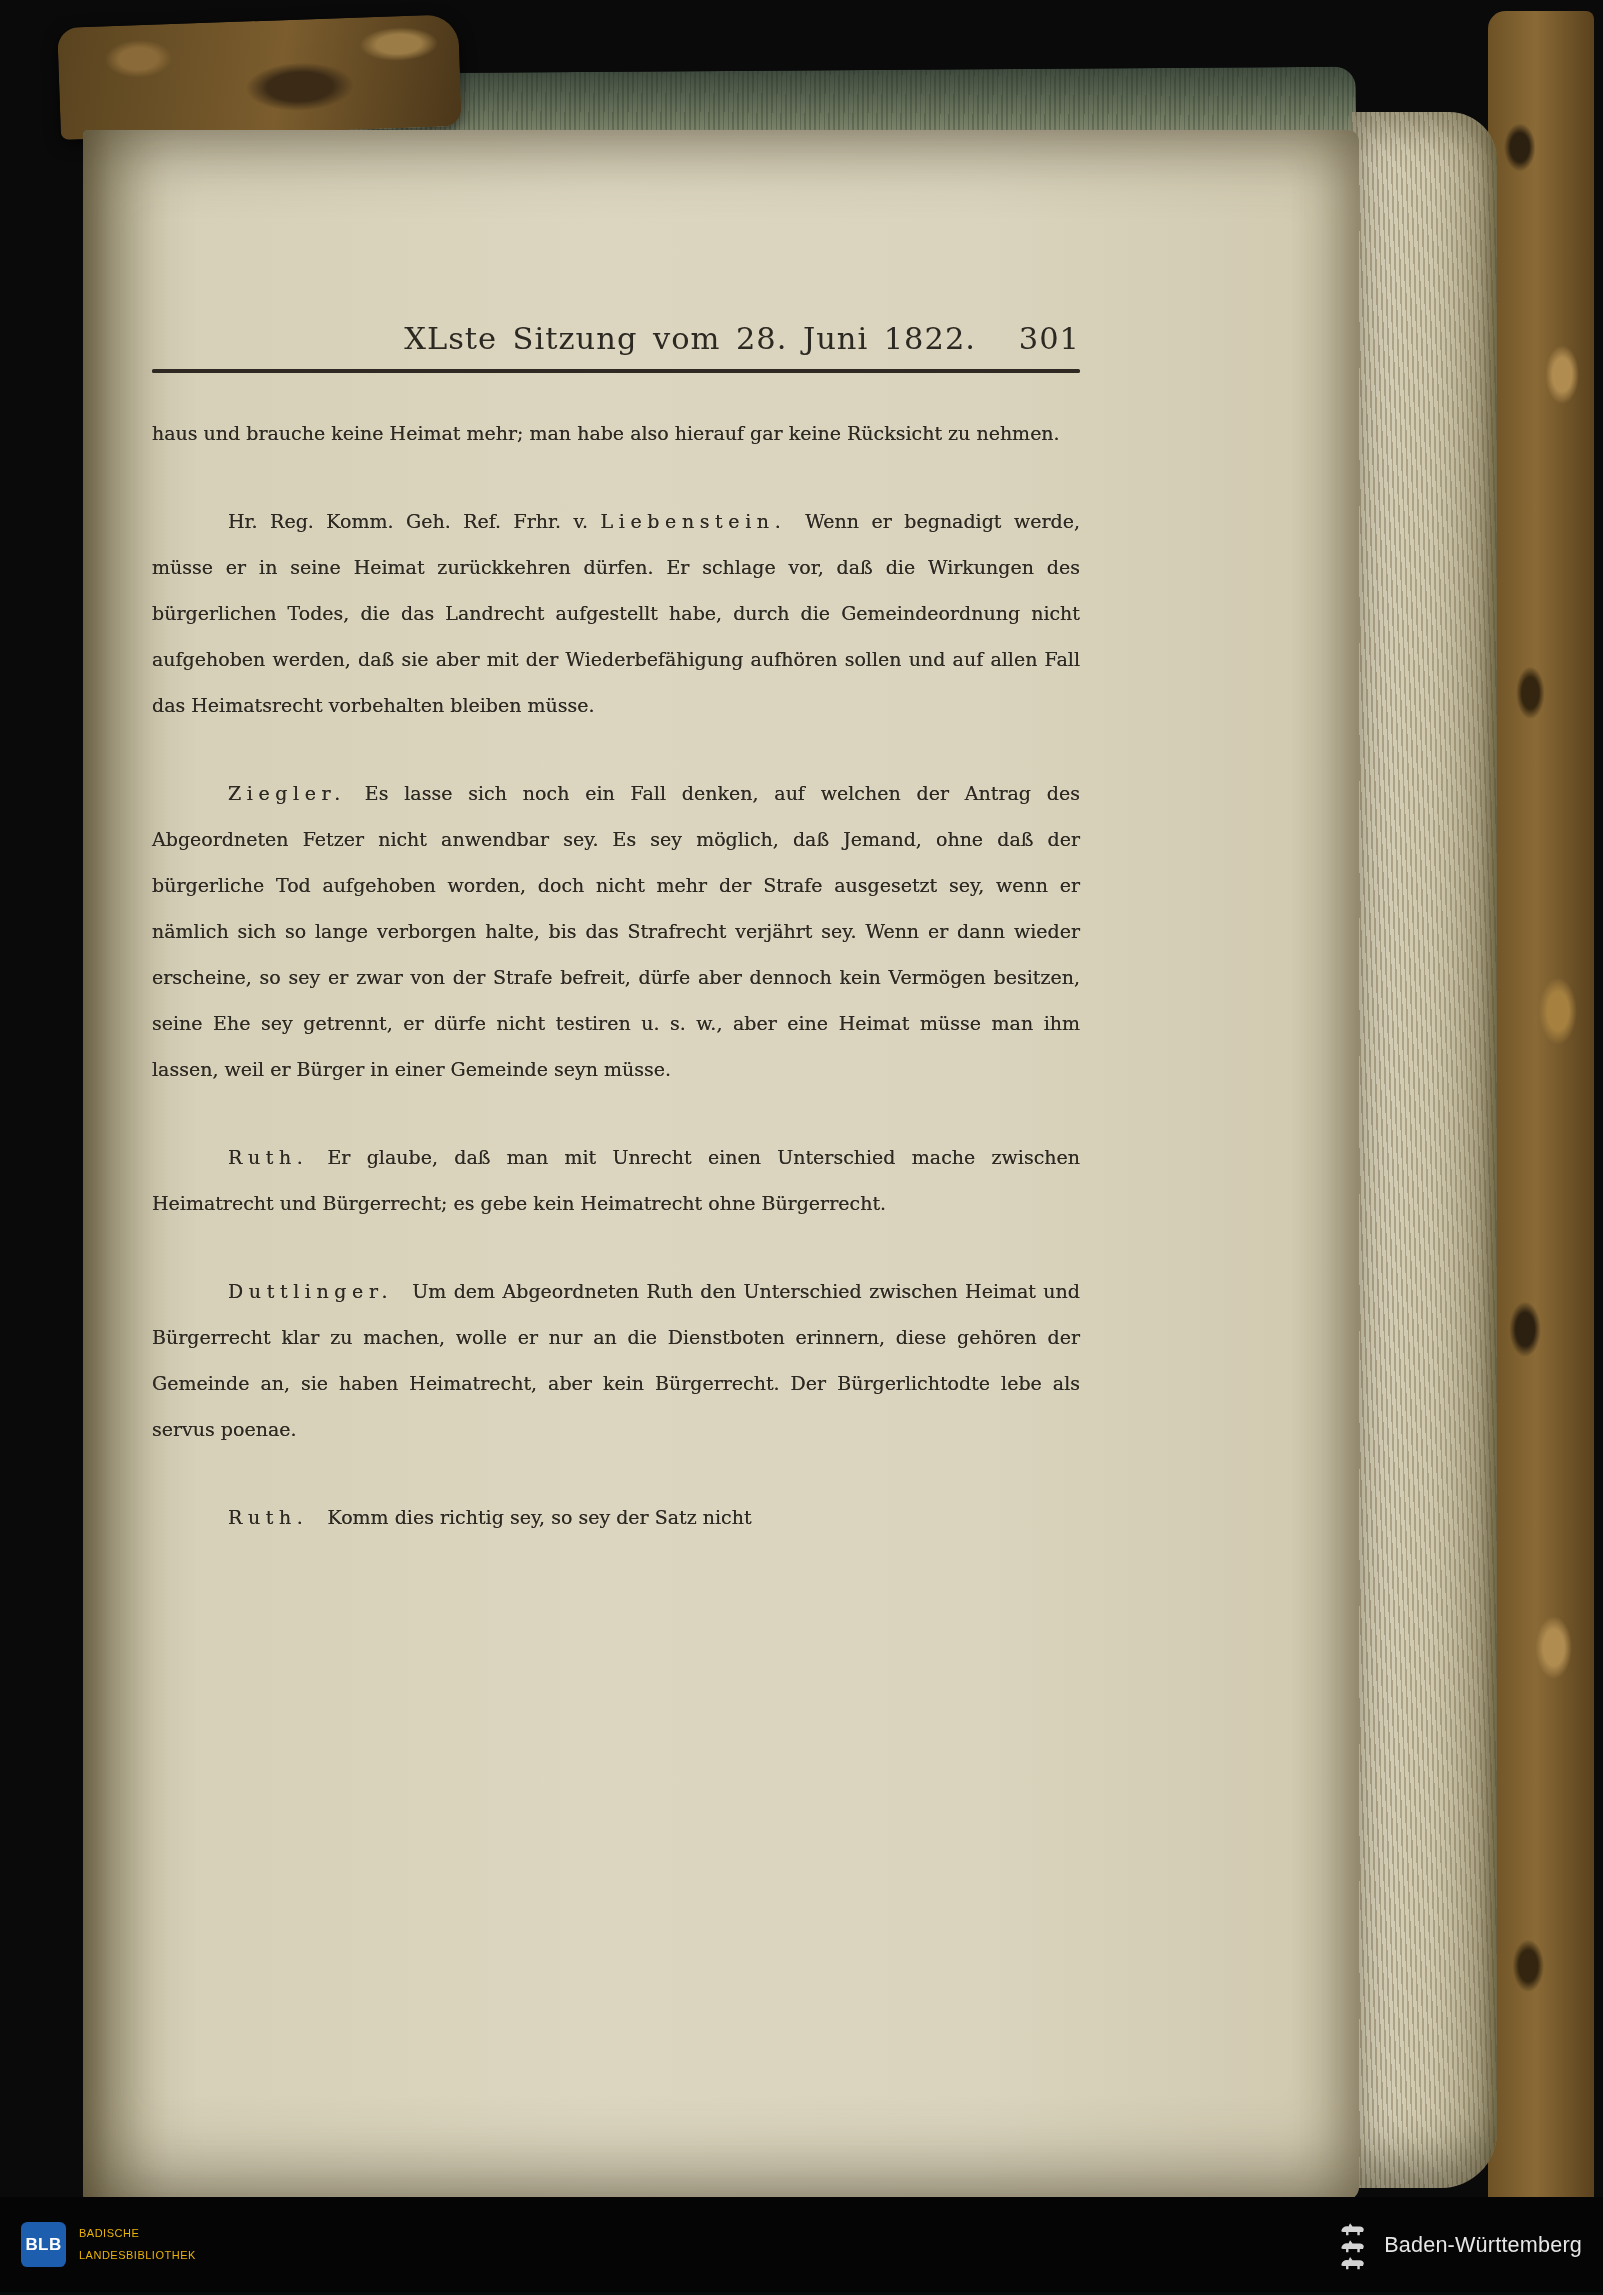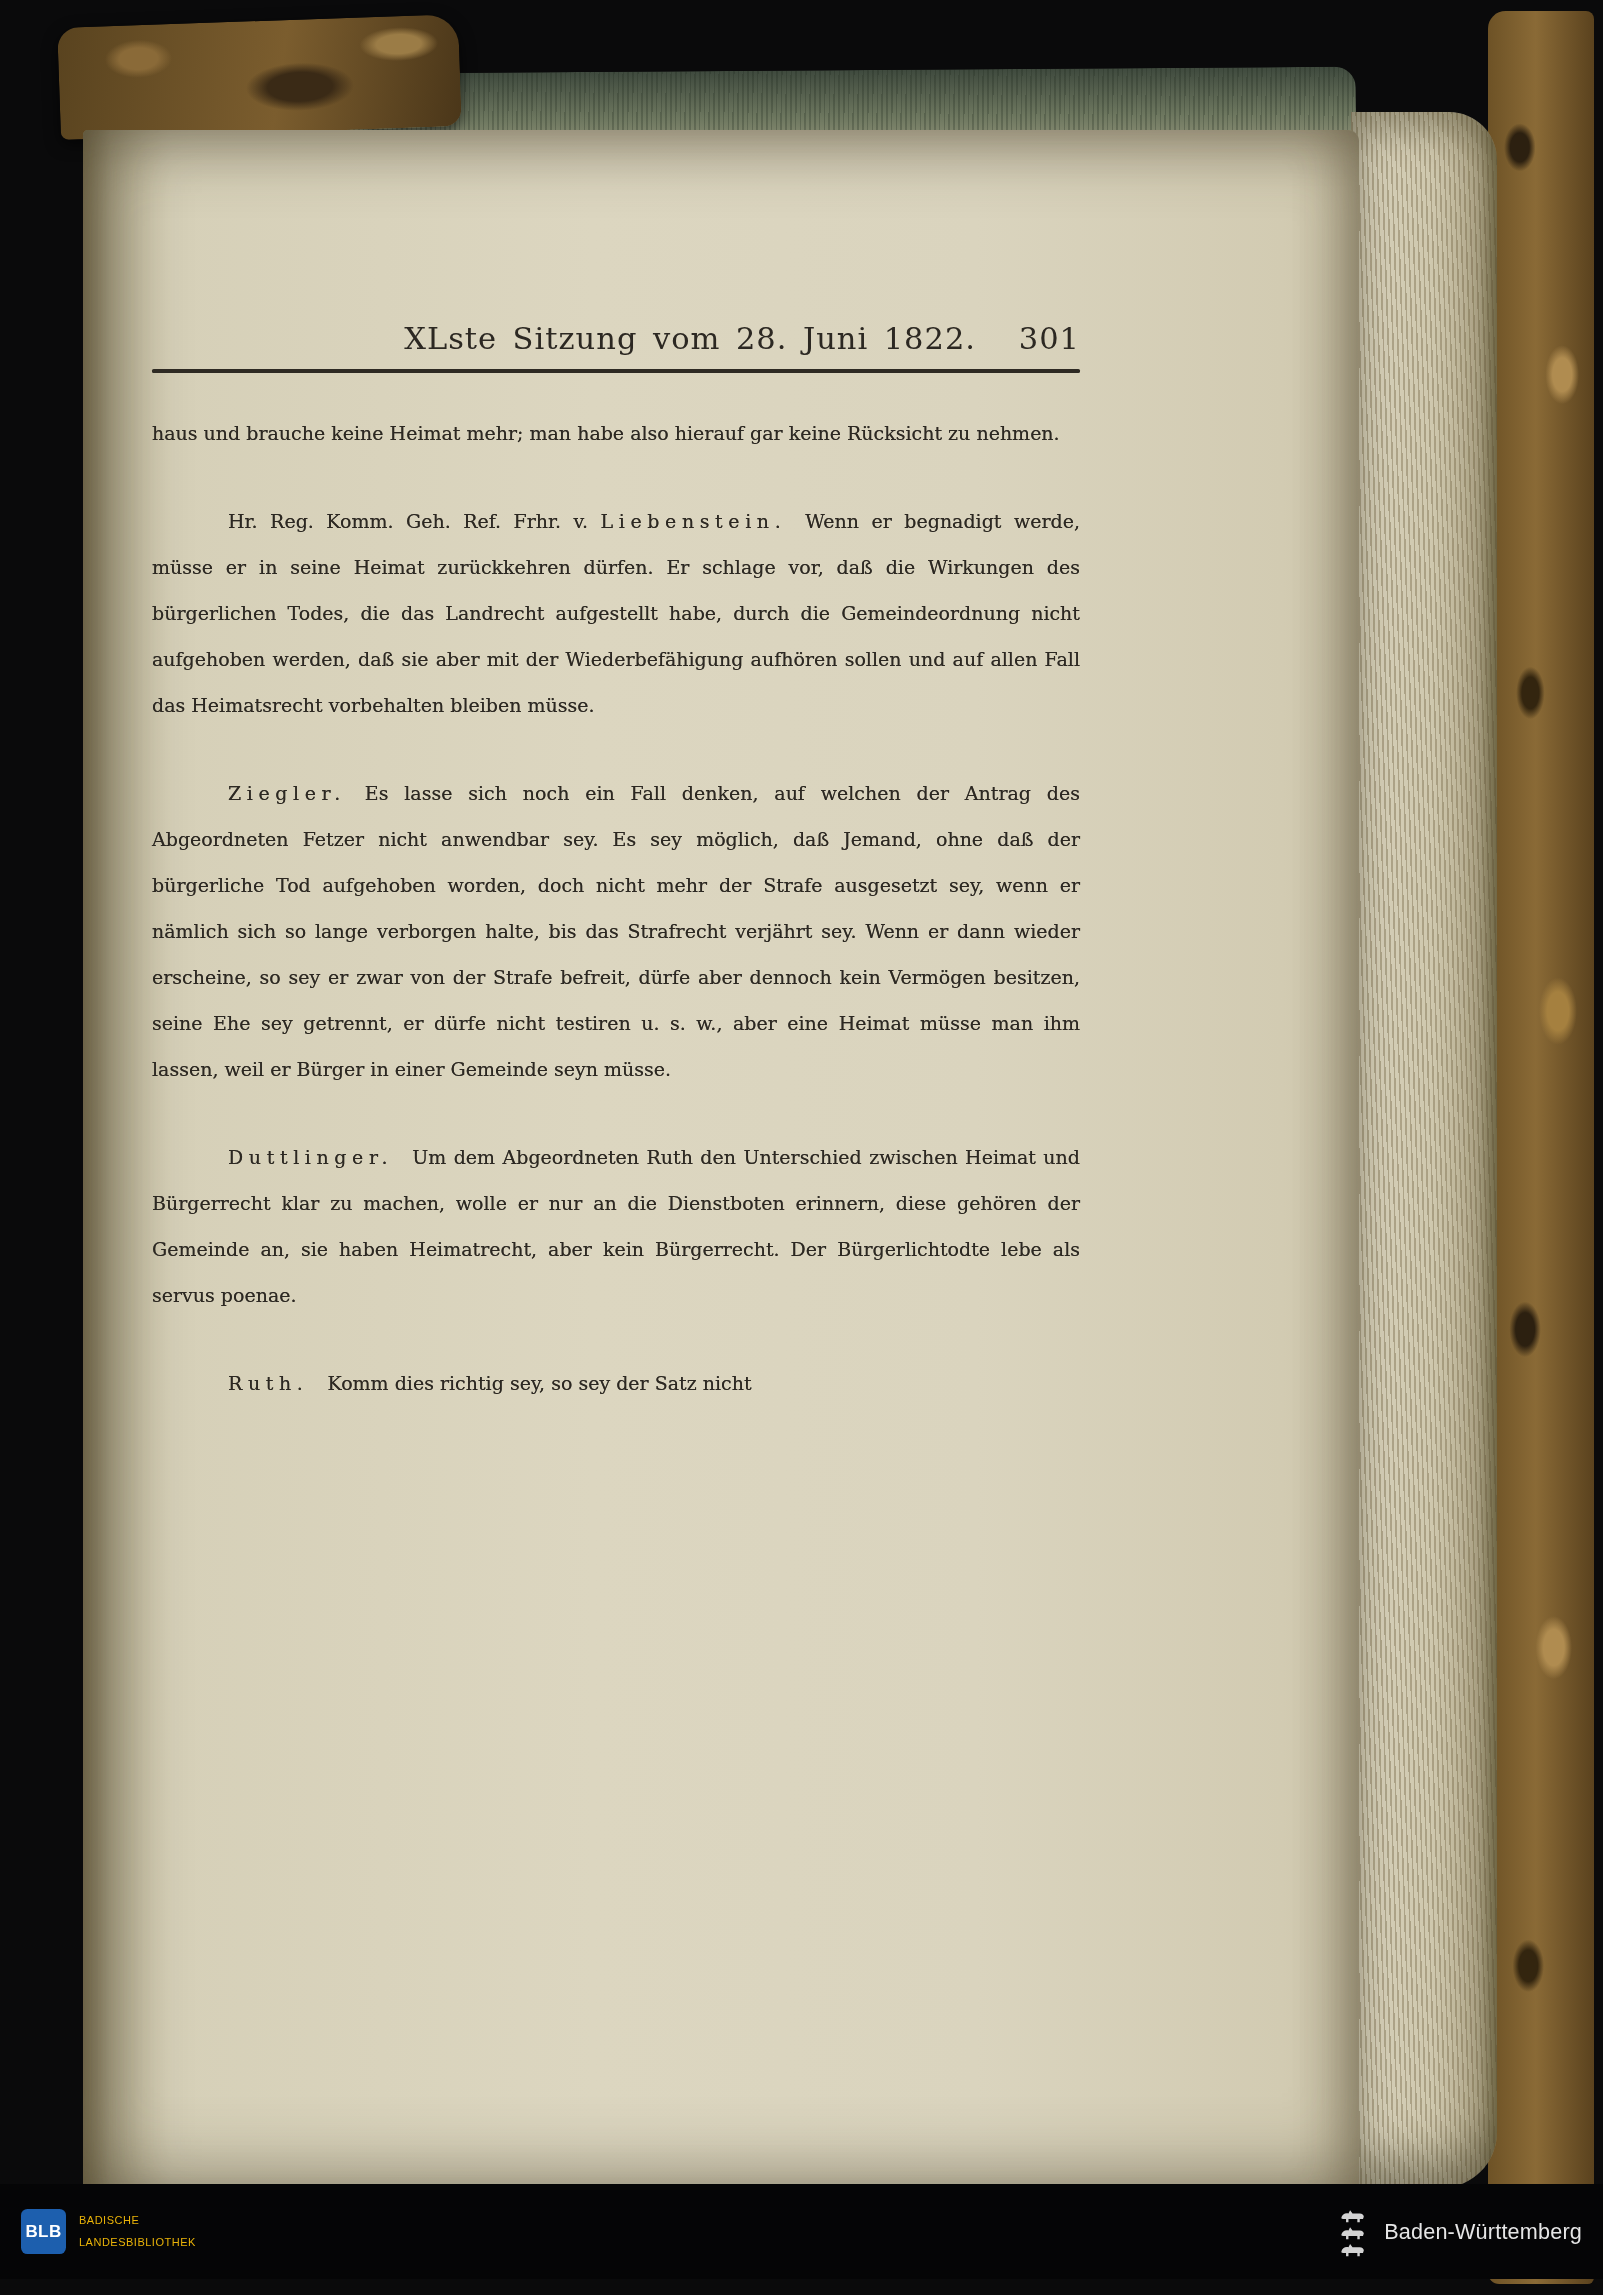--- a/index.html
+++ b/index.html
@@ -68,21 +68,21 @@
   .rule{height:4px;background:#2e2a23;margin-top:13px;border-radius:1.6px;}
   
   .text-block{margin-top:37px;font-size:19px;line-height:46px;text-align:justify;
     text-shadow:0 0 0.4px rgba(44,40,34,.7);}
   .para{margin:0;text-indent:76px;}
   .para.first{text-indent:0;}
   .para + .para{margin-top:42px;}
   .speaker{letter-spacing:5.6px;margin-right:19px;}
   
   .footer{
-    position:absolute;left:0;bottom:16px;width:100%;height:95px;background:#050506;
+    position:absolute;left:0;bottom:3px;width:100%;height:95px;background:#050506;
     display:flex;align-items:center;justify-content:space-between;
     padding:0 21px;box-sizing:border-box;
     font-family:"Liberation Sans", sans-serif;
   }
   .blb-group{display:flex;align-items:center;gap:13px;}
   .blb-square{
     width:45px;height:45px;border-radius:6.4px;background:#1d5fae;
     display:flex;align-items:center;justify-content:center;
     color:#fff;font-weight:bold;font-size:17px;letter-spacing:0.4px;
   }
@@ -111,20 +111,21 @@
       <div class="rule"></div>
 
       <div class="text-block">
 
         <p class="para first"><span>haus und brauche keine Heimat mehr; man habe also hierauf gar keine Rücksicht zu nehmen.</span></p>
 
         <p class="para"><span>Hr. Reg. Komm. Geh. Ref. Frhr. v. </span><span class="speaker">Liebenstein.</span><span>Wenn er begnadigt werde, müsse er in seine Heimat zurückkehren dürfen. Er schlage vor, daß die Wirkungen des bürgerlichen Todes, die das Landrecht aufgestellt habe, durch die Gemeindeordnung nicht aufgehoben werden, daß sie aber mit der Wiederbefähigung aufhören sollen und auf allen Fall das Heimatsrecht vorbehalten bleiben müsse.</span></p>
 
         <p class="para"><span class="speaker">Ziegler.</span><span>Es lasse sich noch ein Fall denken, auf welchen der Antrag des Abgeordneten Fetzer nicht anwendbar sey. Es sey möglich, daß Jemand, ohne daß der bürgerliche Tod aufgehoben worden, doch nicht mehr der Strafe ausgesetzt sey, wenn er nämlich sich so lange verborgen halte, bis das Strafrecht verjährt sey. Wenn er dann wieder erscheine, so sey er zwar von der Strafe befreit, dürfe aber dennoch kein Vermögen besitzen, seine Ehe sey getrennt, er dürfe nicht testiren u. s. w., aber eine Heimat müsse man ihm lassen, weil er Bürger in einer Gemeinde seyn müsse.</span></p>
 
+        <p class="para"><span class="speaker">Ruth.</span><span>Er glaube, daß man mit Unrecht einen Unterschied mache zwischen Heimatrecht und Bürgerrecht; es gebe kein Heimatrecht ohne Bürgerrecht.</span></p>
 
         <p class="para"><span class="speaker">Duttlinger.</span><span>Um dem Abgeordneten Ruth den Unterschied zwischen Heimat und Bürgerrecht klar zu machen, wolle er nur an die Dienstboten erinnern, diese gehören der Gemeinde an, sie haben Heimatrecht, aber kein Bürgerrecht. Der Bürgerlichtodte lebe als servus poenae.</span></p>
 
         <p class="para"><span class="speaker">Ruth.</span><span>Komm dies richtig sey, so sey der Satz nicht</span></p>
 
       </div>
     </div>
   </div>
 
   <div class="footer">

